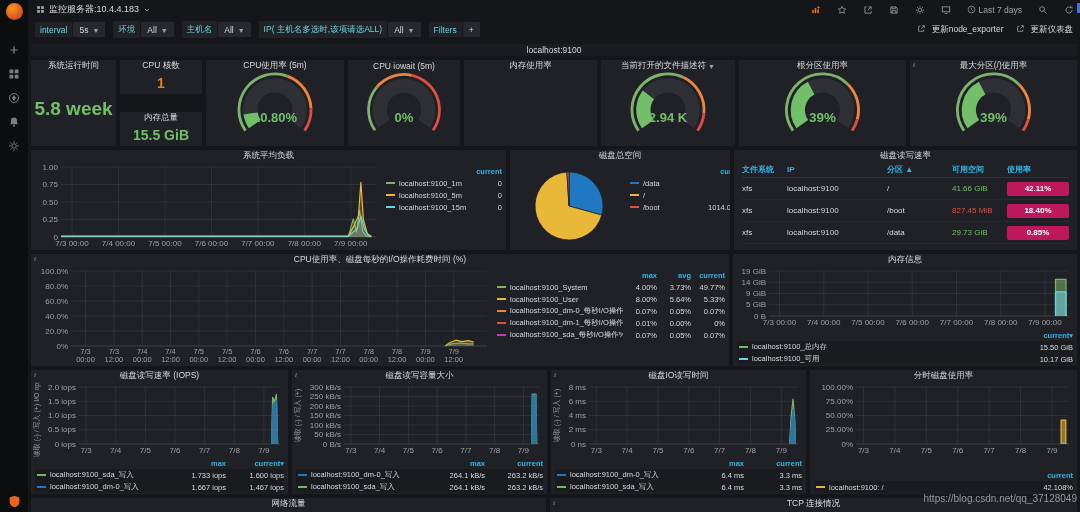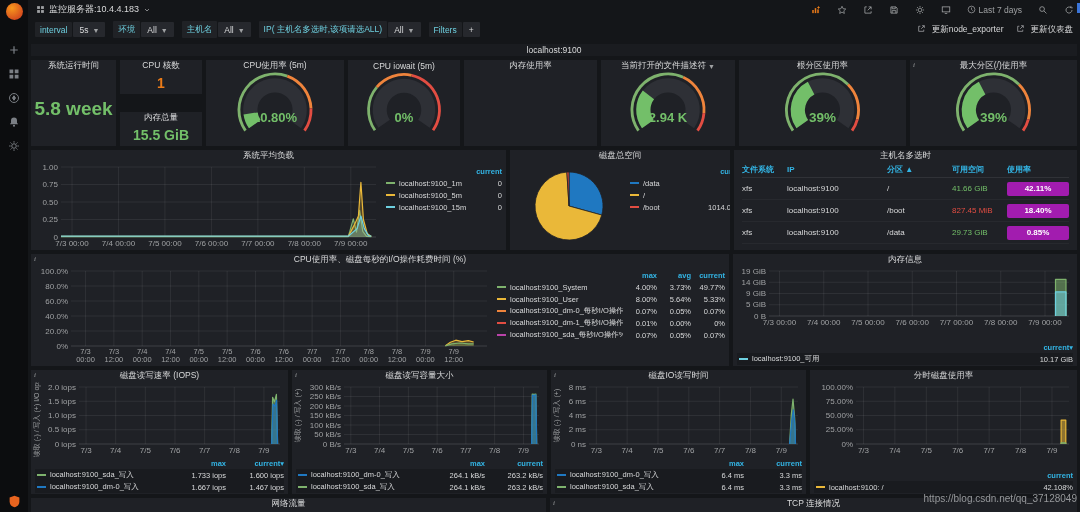--- a/index.html
+++ b/index.html
@@ -51,21 +51,21 @@
   .lrow .mark{width:9px;height:2px;margin:0 4px 0 2px;flex-shrink:0}
   .lrow .llab{flex:1;white-space:nowrap;overflow:hidden;color:#d8d9da}
   .lcol{text-align:right;flex-shrink:0;white-space:nowrap}
   .lhead .lcol{color:#33b5e5;font-weight:bold}
   
   .pieholder{width:118px;display:flex;align-items:center;justify-content:center;flex-shrink:0}
   
   .tbl{flex:1;font-size:8px;padding:0 8px;overflow:hidden}
   .trow{display:grid;grid-template-columns:45px 100px 65px 55px 1fr;align-items:center;height:21px;border-bottom:1px solid rgba(255,255,255,0.04)}
   .trow.thead{color:#33b5e5;height:15px;font-weight:bold;border-bottom:1px solid rgba(255,255,255,0.08)}
-  .badge{background:#a21caf;color:#fff;border-radius:2px;height:14px;display:flex;align-items:center;justify-content:center;font-weight:bold;width:100%}
+  .badge{background:#be185d;color:#fff;border-radius:2px;height:14px;display:flex;align-items:center;justify-content:center;font-weight:bold;width:100%}
   .watermark{position:absolute;right:3px;top:493px;font-size:10px;color:#96989b;z-index:9}
   .scrollthumb{position:absolute;right:0;top:3px;width:3px;height:10px;background:#3a74d8;z-index:9}
 </style>
 </head>
 <body>
 
 <div class="app">
   <aside class="sidebar">
     <div class="logo"></div>
     <div class="sideicon">
@@ -438,21 +438,21 @@
                 <div class="lrow litem">
                   <i class="mark" style="background: rgb(226, 77, 66);"></i>
                   <span class="llab">/boot</span>
                   <span class="lcol" style="width: 50px;">1014.0 MiB</span>
                 </div>
               </div>
             </div>
           </div>
         <div class="panel">
             <div class="ptitle">
-              <span class="ptxt">主机名多选时</span>
+              <span class="ptxt">磁盘读写速率</span>
             </div>
             <div class="pbody">
               <div class="tbl">
                 <div class="trow thead">
                   <span>文件系统</span>
                   <span>IP</span>
                   <span>分区 ▲</span>
                   <span>可用空间</span>
                   <span>使用率</span>
                 </div>
@@ -618,20 +618,25 @@
                   <path d="M322.5 50.0L322.5 25.9L333.0 25.9L333.0 50.0L333.0 50.0L322.5 50.0Z" fill="#6ed0e0" fill-opacity="0.55"></path>
                   <path d="M322.5 50.0L322.5 25.9L333.0 25.9L333.0 50.0" stroke="#6ed0e0" stroke-width="1.2" fill="none" stroke-linejoin="round"></path>
                 </svg>
               </div>
               <div class="legb">
                 <div class="lrow lhead">
                   <span class="llab"></span>
                   <span class="lcol" style="width: 70px;">current▾</span>
                 </div>
                 <div class="lrow litem">
+                  <i class="mark" style="background: rgb(126, 178, 109);"></i>
+                  <span class="llab">localhost:9100_总内存</span>
+                  <span class="lcol" style="width: 70px;">15.50 GiB</span>
+                </div>
+                <div class="lrow litem">
                   <i class="mark" style="background: rgb(110, 208, 224);"></i>
                   <span class="llab">localhost:9100_可用</span>
                   <span class="lcol" style="width: 70px;">10.17 GiB</span>
                 </div>
               </div>
             </div>
           </div>
       </div>
 
       <div class="prow" style="grid-template-columns:257px 255px 255px 1fr;height:124px">

